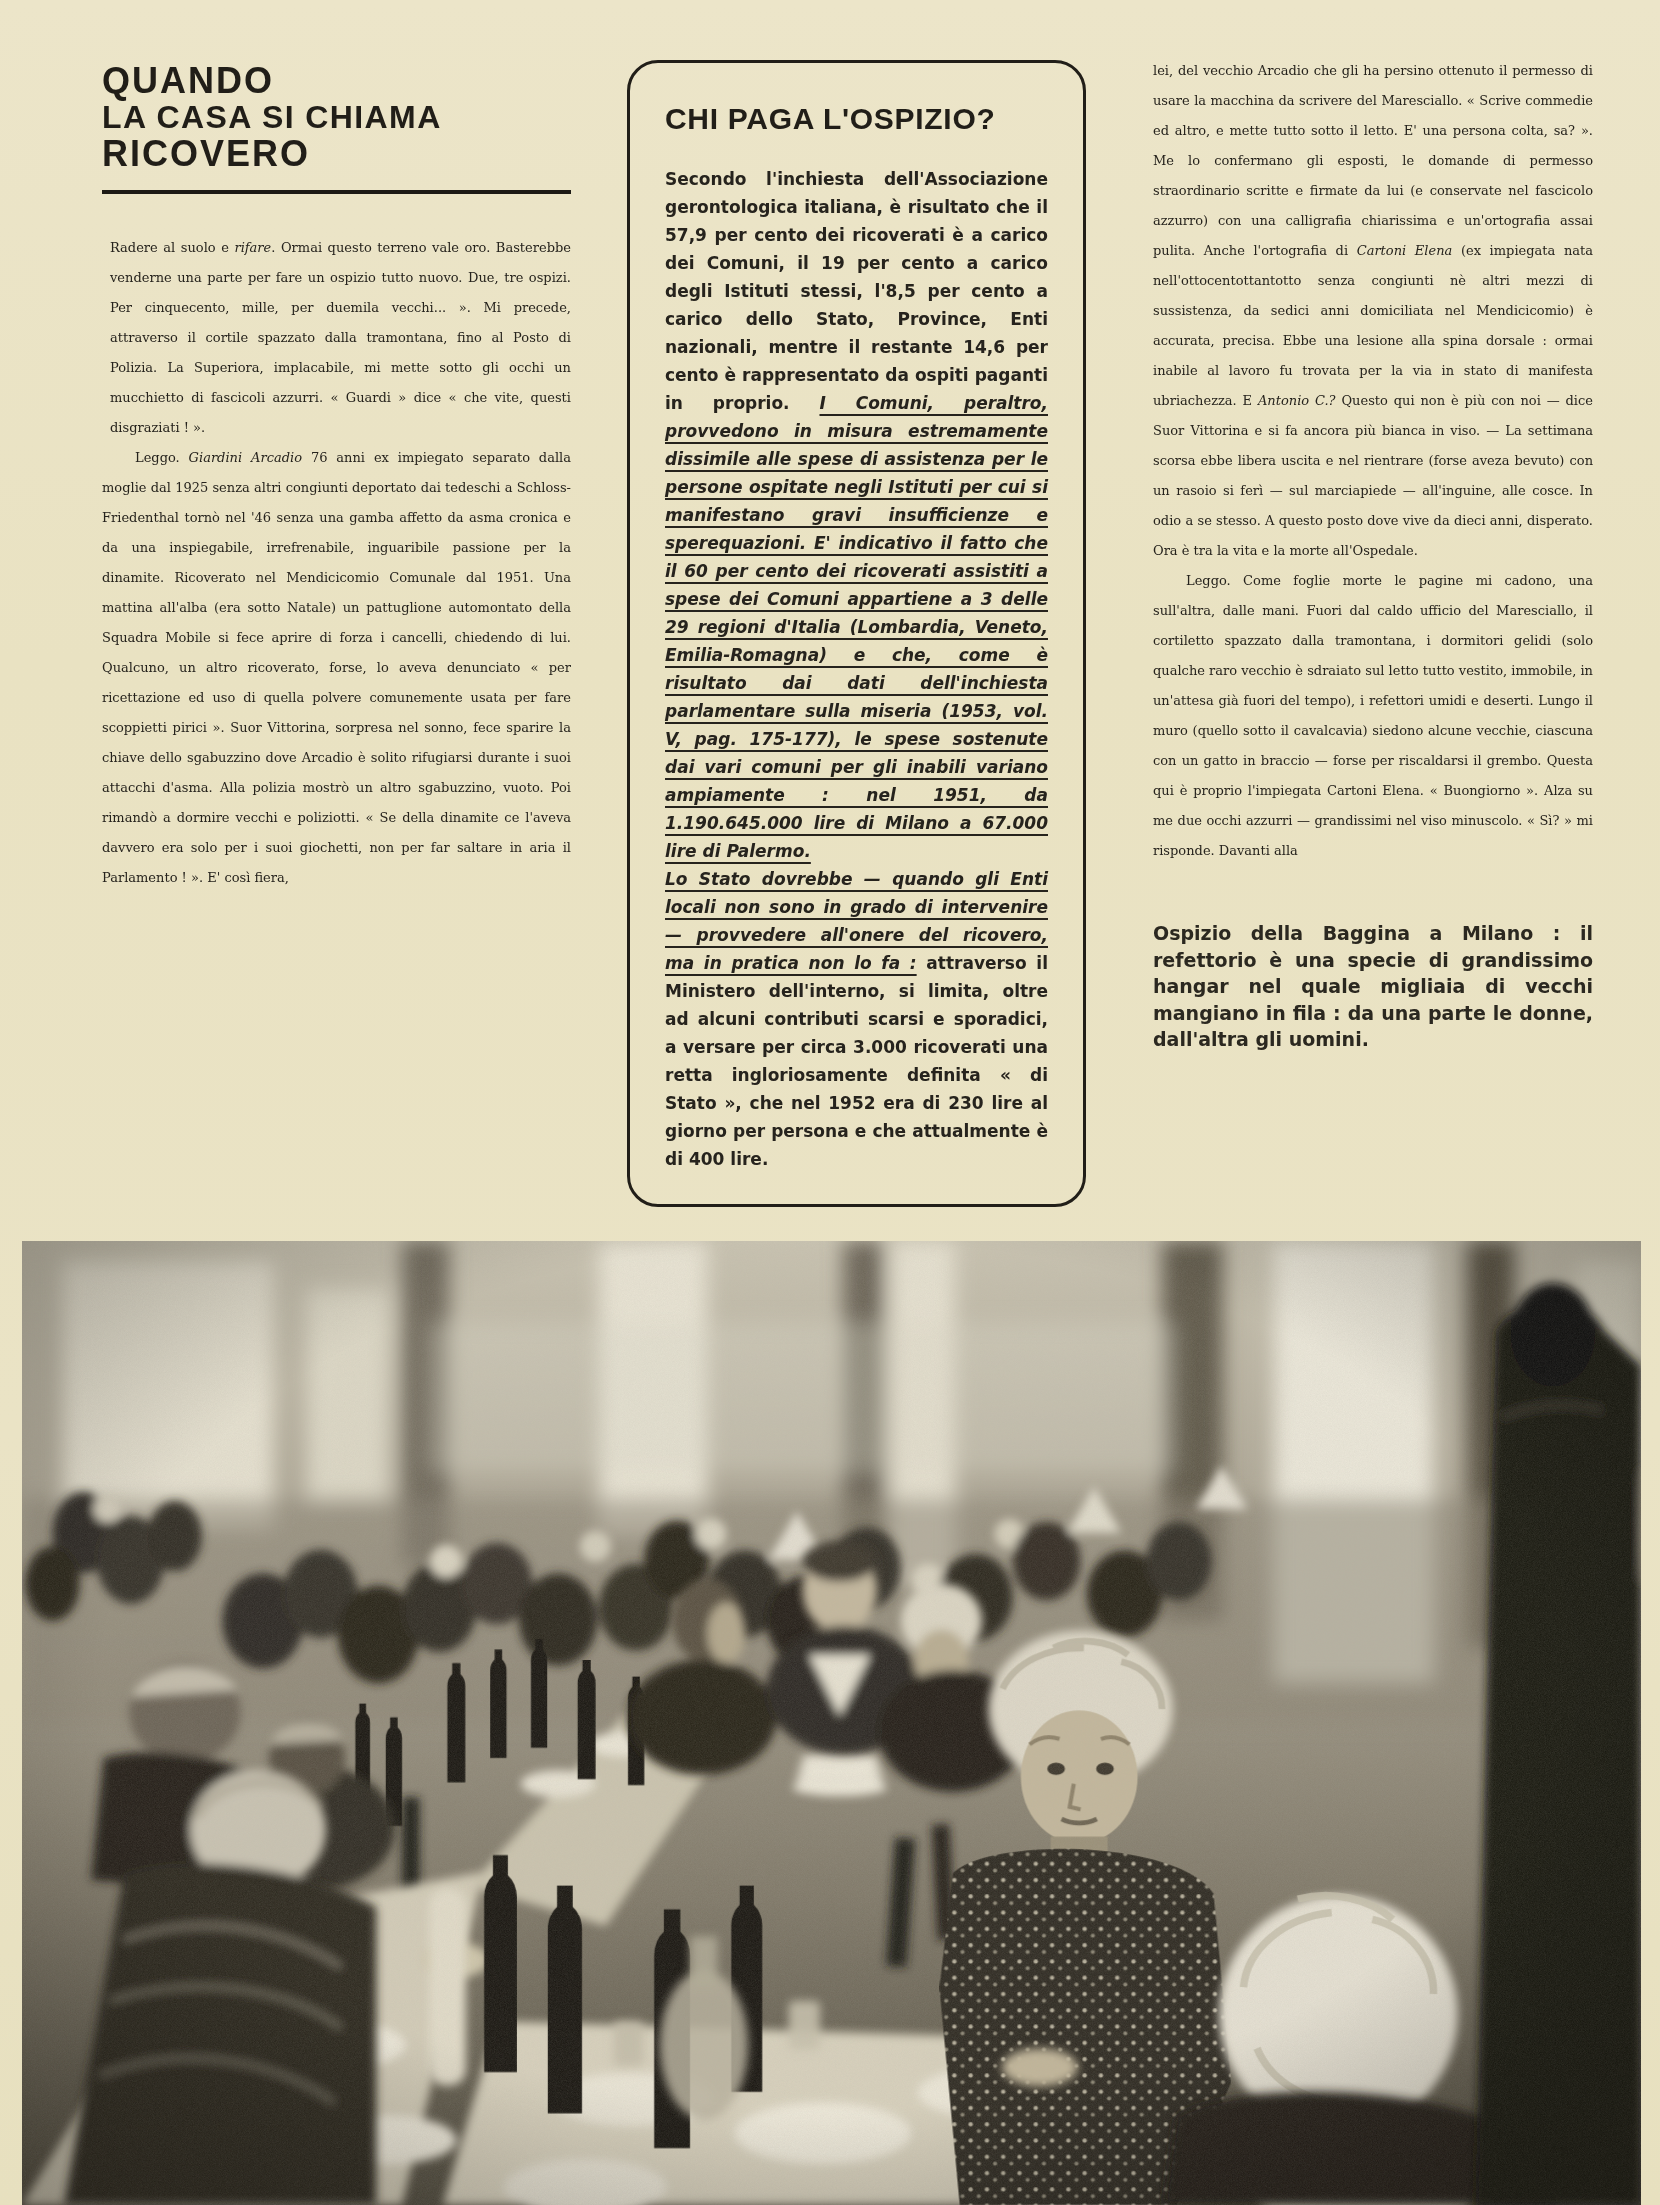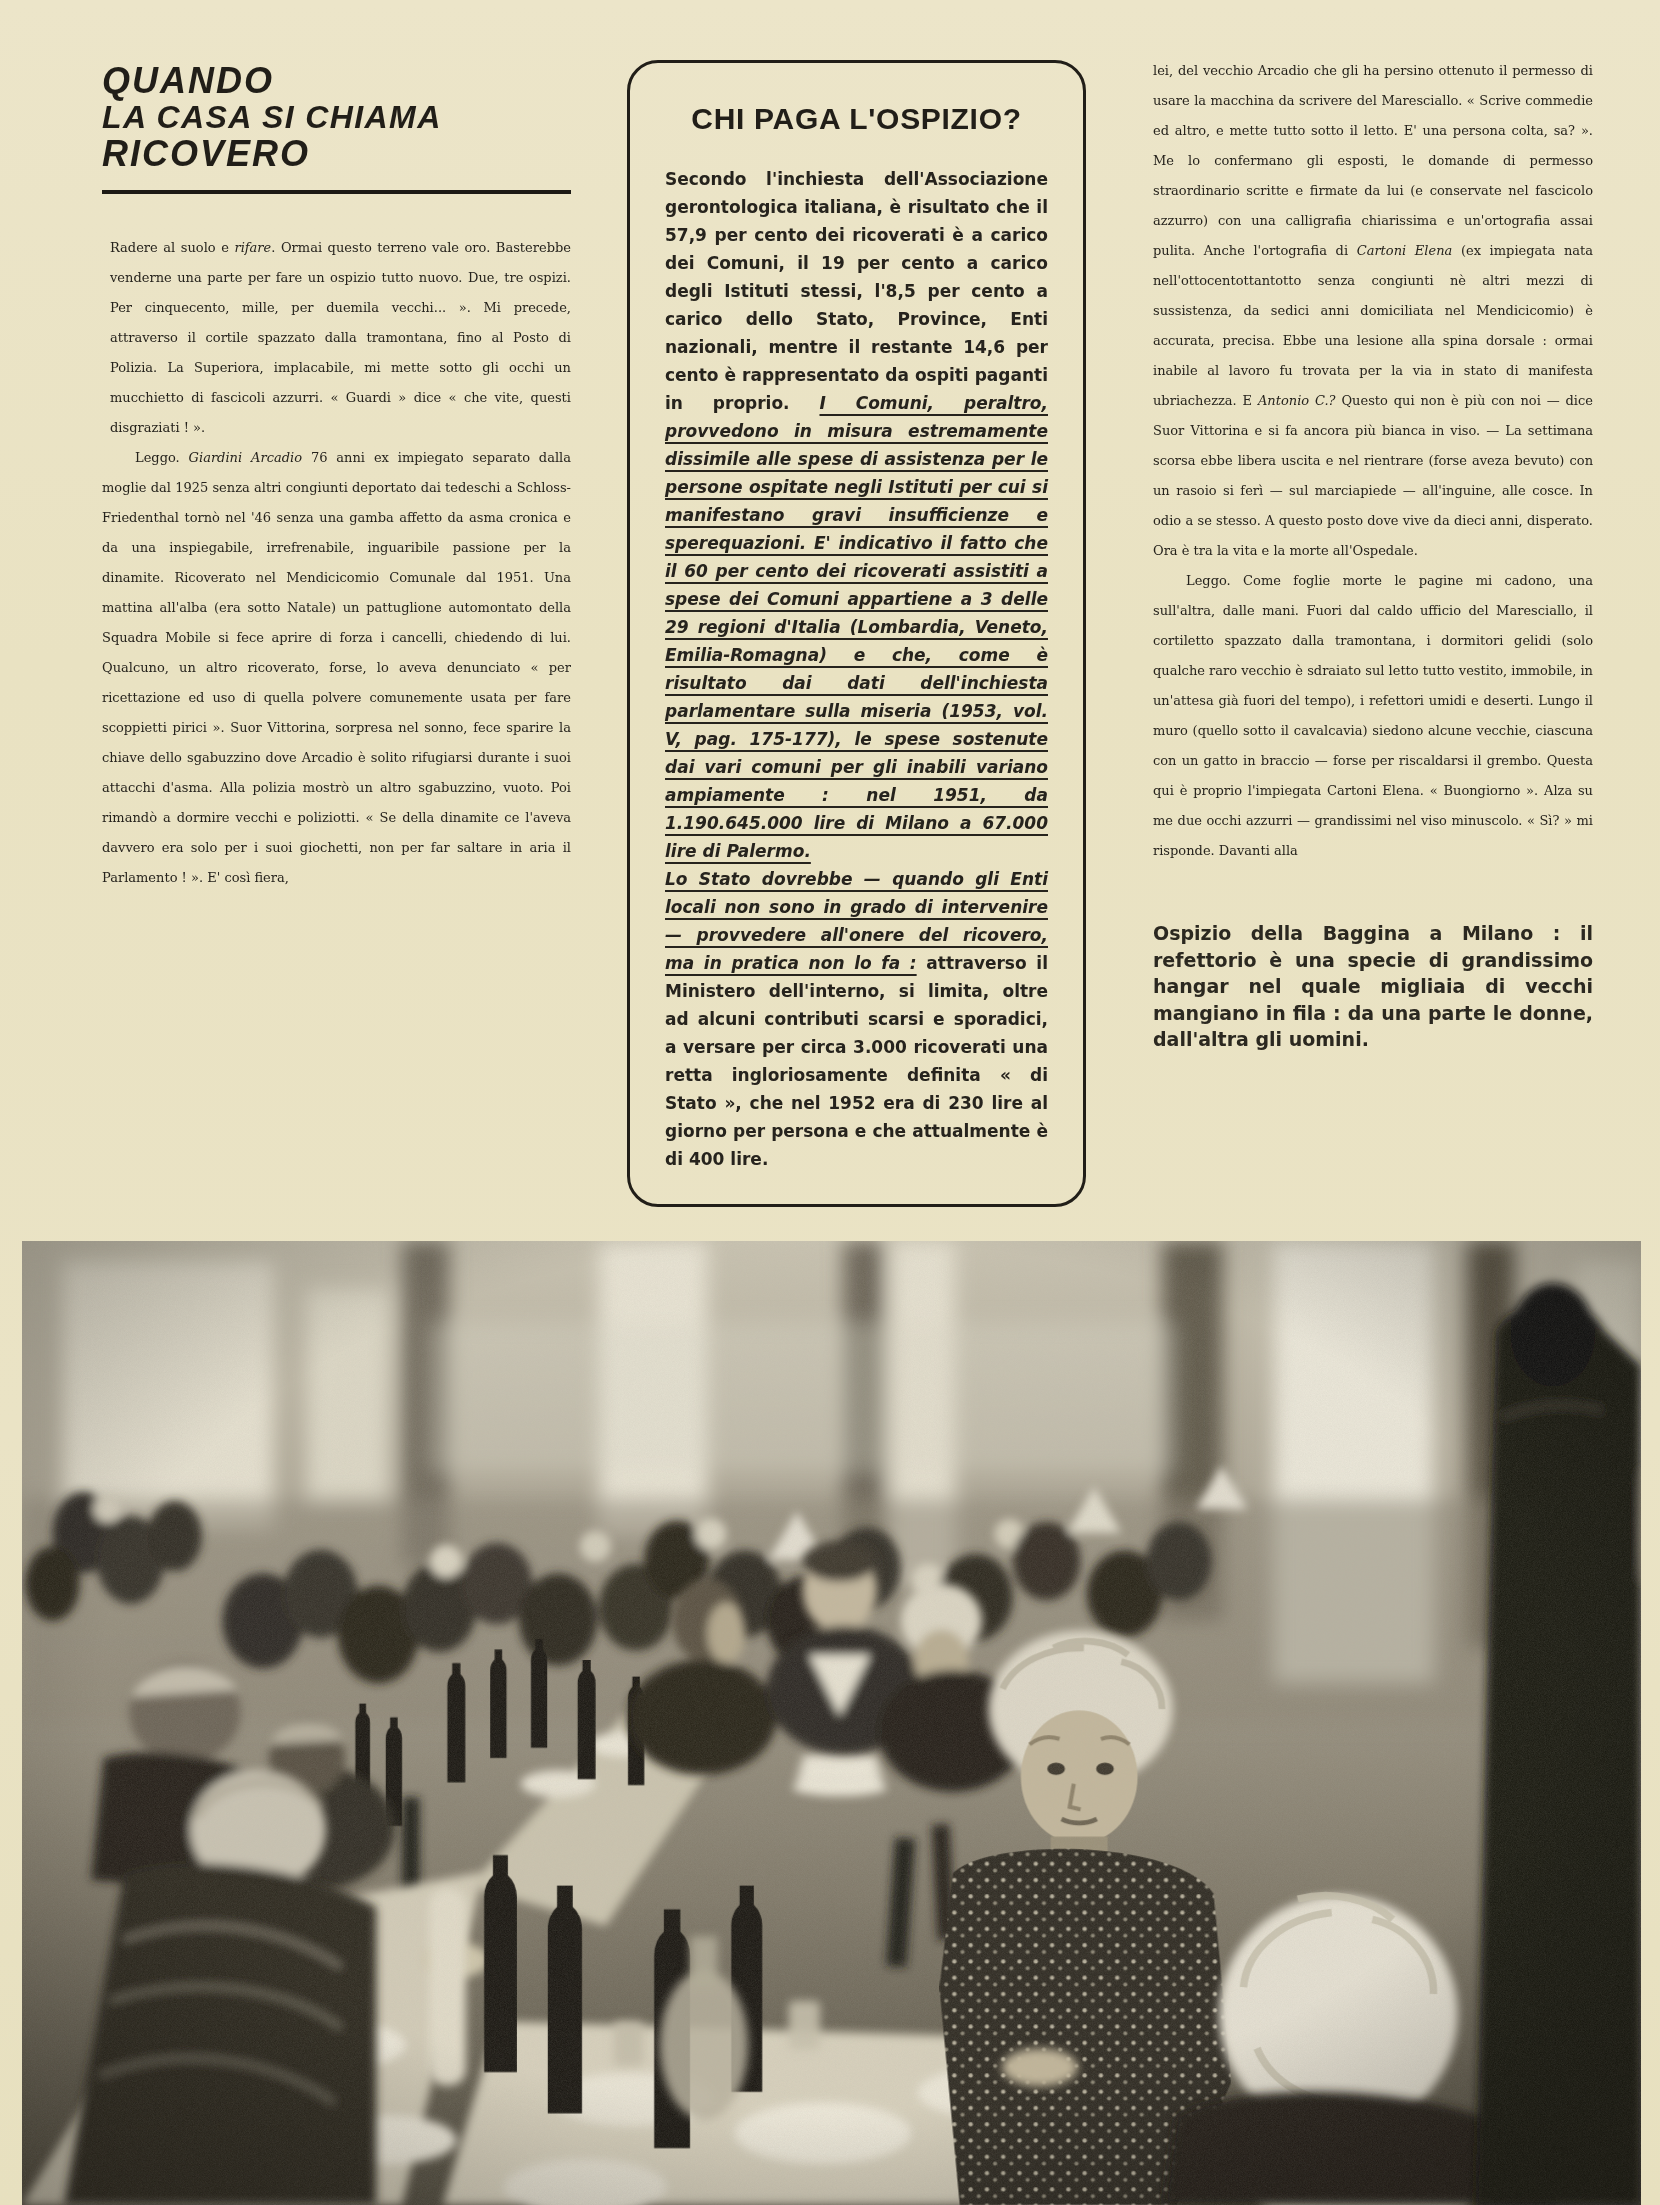--- a/index.html
+++ b/index.html
@@ -6,40 +6,40 @@
   .page{
     position:relative;
     width:1661px;height:2205px;
     background:linear-gradient(180deg,#ece5c9 0%,#e9e2c2 30%,#eae3c5 65%,#e7e0bf 100%);
     overflow:hidden;
     font-family:"DejaVu Serif",serif;
     color:#26231d;
   }
   
   .col-left{position:absolute;left:102px;top:60px;width:469px;}
-  .hl{font-family:"Liberation Sans",sans-serif;font-weight:700;color:#211e18;margin:0;font-style:italic;}
+  .hl{font-family:"Liberation Sans",sans-serif;font-weight:700;color:#211e18;margin:0;}
   .hl1{font-size:36px;line-height:42px;letter-spacing:2px;}
   .hl2{font-size:32px;line-height:31px;letter-spacing:1.4px;}
   .hl3{font-size:36px;line-height:42px;letter-spacing:2px;}
   .rule{height:4.1px;background:#1d1a15;margin-top:15px;}
   .serif{font-size:13px;line-height:30px;text-align:justify;margin:0;hyphens:auto;}
   .gap-top{margin-top:39px;margin-left:8px;}
   .dio{font-family:"Liberation Sans",sans-serif;font-weight:700;font-size:31px;
        text-align:right;margin:43px 2.7px 31px 0;color:#211e18;}
   .ind{text-indent:33px;}
   .it{font-style:italic;}
   
   .box{
     position:absolute;left:627px;top:60px;width:459px;box-sizing:border-box;
     border:3.4px solid #211e18;border-radius:31px;
     padding:27px 35px 31px;
   }
   .box-title{
     font-family:"Liberation Sans",sans-serif;font-weight:700;
-    font-size:30px;letter-spacing:0.7px;text-align:center;
+    font-size:30px;letter-spacing:0.7px;
     margin:12.2px 0 28.5px;color:#211e18;
   }
   .box-para{
     font-family:"DejaVu Sans",sans-serif;font-weight:700;
     font-size:17px;line-height:28px;text-align:justify;margin:0;color:#26231d;
     hyphens:auto;
   }
   .ul{text-decoration:underline;text-decoration-thickness:1.7px;text-underline-offset:5.4px;font-style:italic;}
   
   .col-right{position:absolute;left:1153px;top:56px;width:440px;}

